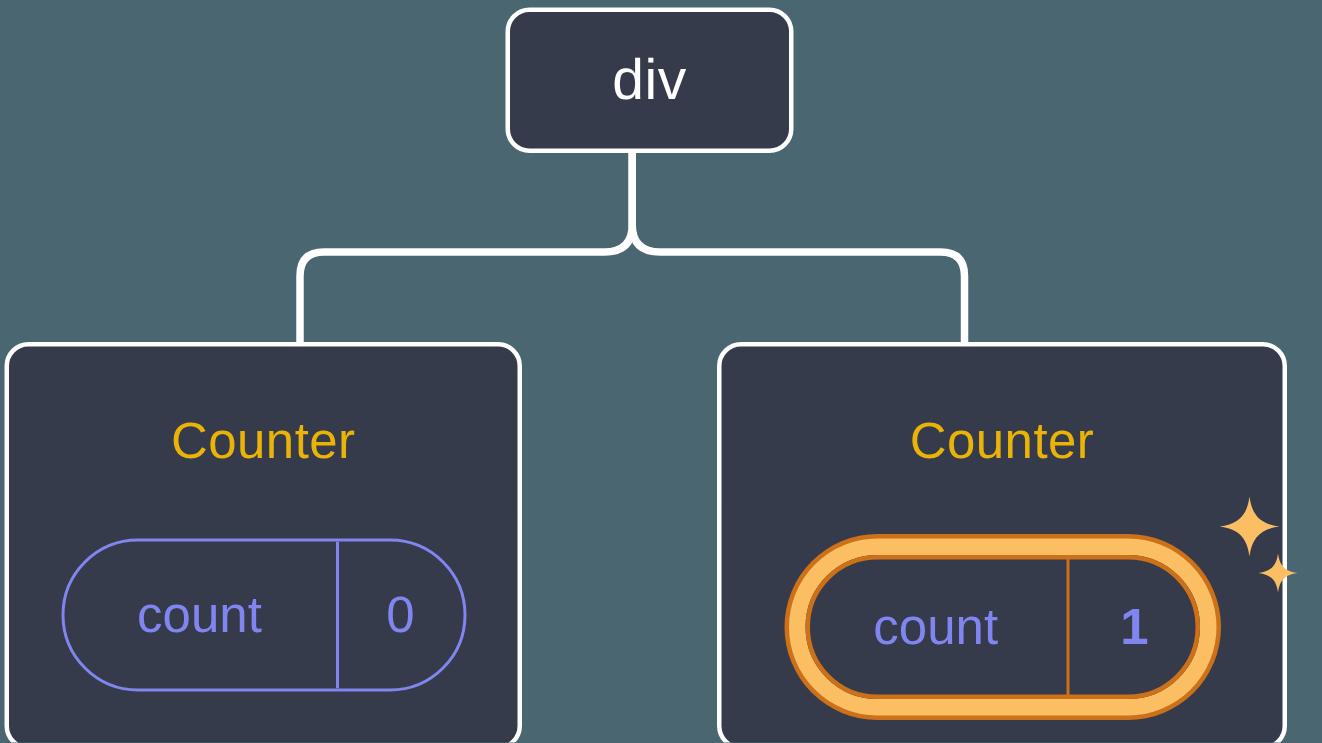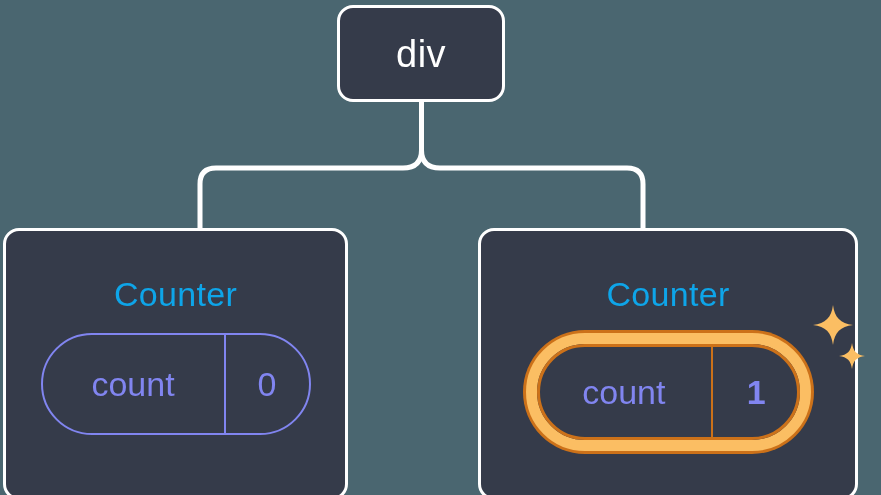--- a/index.html
+++ b/index.html
@@ -36,46 +36,46 @@
     background: #353b4a;
     border: 3px solid #ffffff;
     border-radius: 16px;
     display: flex;
     flex-direction: column;
     align-items: center;
   }
   .node-root {
     left: 337px;
     top: 5px;
-    width: 168px;
+    width: 192px;
     height: 97px;
     justify-content: center;
     text-align: right;
   }
   .node-label-root {
     color: #ffffff;
     font-size: 38px;
     line-height: 1;
     letter-spacing: 0.4px;
   }
 
   .node-child {
     top: 228px;
     height: 272px;
     padding-top: 46px;
   }
   .node-child.left  { left: 3px;   width: 345px; }
   .node-child.right { left: 478px; width: 380px; }
 
   .node-title {
-    color: #0ea5e9;
+    color: #eab308;
     font-size: 34px;
     line-height: 1;
     letter-spacing: 0.3px;
-    margin-bottom: 22px;
+    margin-bottom: 48px;
   }
 
   
   .pill-wrap {
     position: relative;
     display: flex;
     align-items: center;
     justify-content: center;
   }
   .pill {

